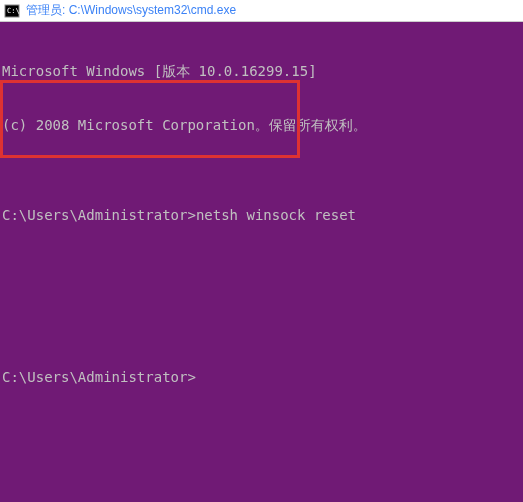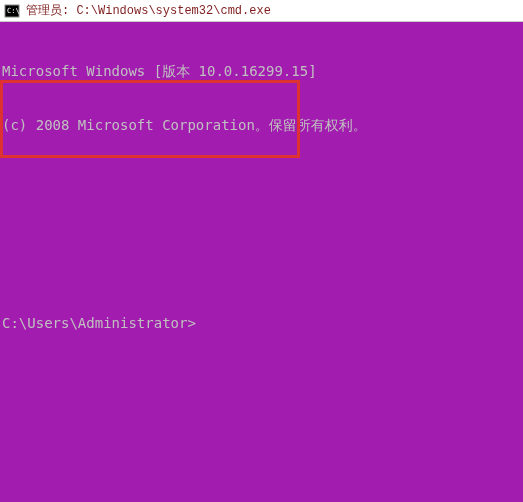--- a/index.html
+++ b/index.html
@@ -26,27 +26,27 @@
     .titlebar-icon {
       width: 16px;
       height: 16px;
       margin-right: 6px;
       display: flex;
       align-items: center;
       justify-content: center;
     }
     .titlebar-text {
       font-size: 12px;
-      color: #7f1d1d;
-      font-family: Liberation Mono, monospace;
+      color: #3b82f6;
+      font-family: Liberation Sans, sans-serif;
     }
     .terminal {
       width: 100%;
       height: calc(100% - 22px);
-      background: #a21caf;
+      background: #701a75;
       color: #c0c0c0;
       font-size: 14px;
       line-height: 18px;
       padding: 4px 2px;
       position: relative;
       font-family: "NSimSun", "SimSun", "Consolas", monospace;
       white-space: pre;
     }
     .line {
       white-space: pre;
@@ -78,19 +78,20 @@
         <rect x="1" y="2" width="14" height="12" fill="#000" stroke="#888" stroke-width="1"></rect>
         <text x="3" y="10" font-size="7" fill="#fff" font-family="monospace">C:\</text>
       </svg>
     </span>
     <span class="titlebar-text">管理员: C:\Windows\system32\cmd.exe</span>
   </div>
   <div class="terminal">
     <div class="line">Microsoft Windows [版本 10.0.16299.15]</div>
     <div class="line">(c) 2008 Microsoft Corporation。保留所有权利。</div>
     <div class="line"></div>
+    <div class="line"><span>C:\Users\Administrator&gt;</span><span>netsh winsock reset</span></div>
     <div class="line"></div>
     <div class="line"></div>
     <div class="line"></div>
     <div class="line"><span>C:\Users\Administrator&gt;</span><span class="cursor"></span></div>
     <div class="highlight-box"></div>
   </div>
 </div>
 
 </body></html>

